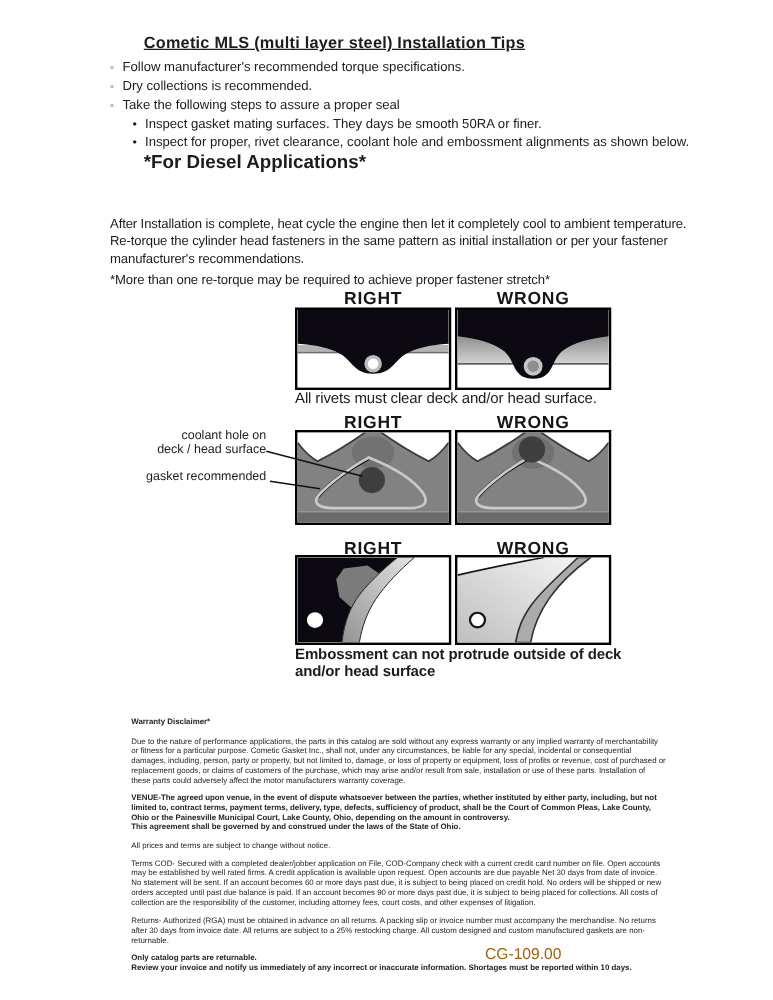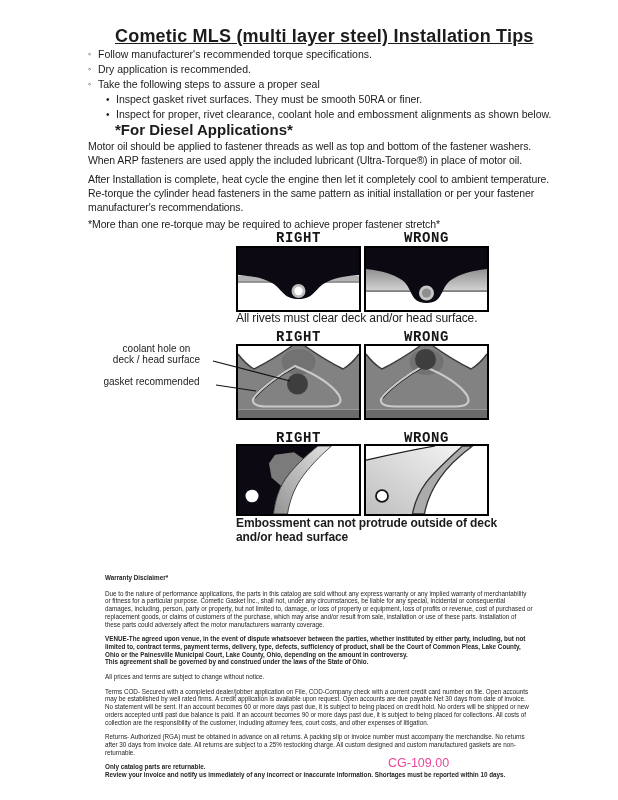--- a/index.html
+++ b/index.html
@@ -4,83 +4,82 @@
 <style>
   html,body{margin:0;padding:0;background:#ffffff;}
   .page{
     position:relative;width:618px;height:800px;background:#ffffff;overflow:hidden;
     font-family:"Liberation Sans", sans-serif;color:#1c1c1c;
   }
   .abs{position:absolute;}
   .pre{white-space:pre-line;font-weight:bold;}
 
   
-  .title{left:115px;top:26px;font-size:18px;font-weight:bold;text-decoration:underline;letter-spacing:.2px;}
+  .title{left:115px;top:26px;font-size:13px;font-weight:bold;text-decoration:underline;letter-spacing:.2px;}
   .bullets{left:88px;top:47px;font-size:10.5px;line-height:15px;width:480px;}
   .brow{display:flex;}
   .bmark{width:10px;flex:0 0 10px;font-size:9px;line-height:15px;}
   .sub .bmark{font-size:10px;}
   .sub{margin-left:18px;}
 
   
   .diesel-head{left:115px;top:121px;font-size:15px;font-weight:bold;}
   .para{left:88px;width:470px;font-size:10.5px;line-height:14px;letter-spacing:-0.1px;}
   .p1{top:139px;}
   .p2{top:172px;}
   .p3{top:217px;}
 
   
-  .dlabel{width:125px;text-align:center;font-size:14px;font-weight:bold;letter-spacing:.6px;color:#161616;font-family:Liberation Mono, monospace;}
+  .dlabel{width:125px;text-align:center;font-size:14px;font-weight:bold;letter-spacing:.6px;color:#161616;}
   .dbox{width:125px;height:66px;border:2px solid #000;box-sizing:border-box;background:#fff;}
   .dbox svg{display:block;width:100%;height:100%;}
   .dbox2{height:76px;}
   .dbox3{height:72px;}
   .dcap{font-size:12px;letter-spacing:-0.1px;color:#1c1c1c;}
-  .ann{font-size:10px;line-height:10.5px;text-align:center;color:#1c1c1c;}
+  .ann{font-size:10px;line-height:10.5px;text-align:right;color:#1c1c1c;}
   .ptr{z-index:5;pointer-events:none;}
 
   
   .legal{left:105px;top:574px;width:428px;font-size:6.3px;line-height:7.7px;color:#242424;}
   .legal p{margin:0 0 7px 0;}
   .legal .lhead{font-weight:bold;margin-bottom:8px;}
 
-  .code{left:388px;top:756px;font-size:12.5px;color:#ec4899;}
+  .code{left:388px;top:756px;font-size:12.5px;color:#a16207;}
 </style>
 </head>
 <body>
 
 <div class="page">
 
   <div class="abs title">Cometic MLS (multi layer steel) Installation Tips</div>
 
   <div class="abs bullets">
     <div class="brow">
       <span class="bmark">◦</span>
       <span>Follow manufacturer's recommended torque specifications.</span>
     </div>
     <div class="brow">
       <span class="bmark">◦</span>
-      <span>Dry application is recommended.</span>
+      <span>Dry collections is recommended.</span>
     </div>
     <div class="brow">
       <span class="bmark">◦</span>
       <span>Take the following steps to assure a proper seal</span>
     </div>
     <div class="brow sub">
       <span class="bmark">•</span>
-      <span>Inspect gasket rivet surfaces.  They must be smooth 50RA or finer.</span>
+      <span>Inspect gasket mating surfaces.  They days be smooth 50RA or finer.</span>
     </div>
     <div class="brow sub">
       <span class="bmark">•</span>
       <span>Inspect for proper, rivet clearance, coolant hole and embossment alignments as shown below.</span>
     </div>
   </div>
 
   <div class="abs diesel-head">*For Diesel Applications*</div>
-  <div class="abs para p1">Motor oil should be applied to fastener threads as well as top and bottom of the fastener washers. When ARP fasteners are used apply the included lubricant (Ultra-Torque®) in place of motor oil.</div>
   <div class="abs para p2">After Installation is complete, heat cycle the engine then let it completely cool to ambient temperature. Re-torque the cylinder head fasteners in the same pattern as initial installation or per your fastener manufacturer's recommendations.</div>
   <div class="abs para p3">*More than one re-torque may be required to achieve proper fastener stretch*</div>
 
   <div class="abs dlabel" style="left:236px;top:230px">RIGHT</div>
   <div class="abs dlabel" style="left:364px;top:230px">WRONG</div>
 
   <div class="abs dbox" style="left:236px;top:246px">
     <svg viewBox="0 0 121 62" preserveAspectRatio="none">
       <rect x="0" y="0" width="121" height="62" fill="#ffffff"></rect>
       <rect x="0" y="28" width="121" height="6" fill="#b4b4b4"></rect>

